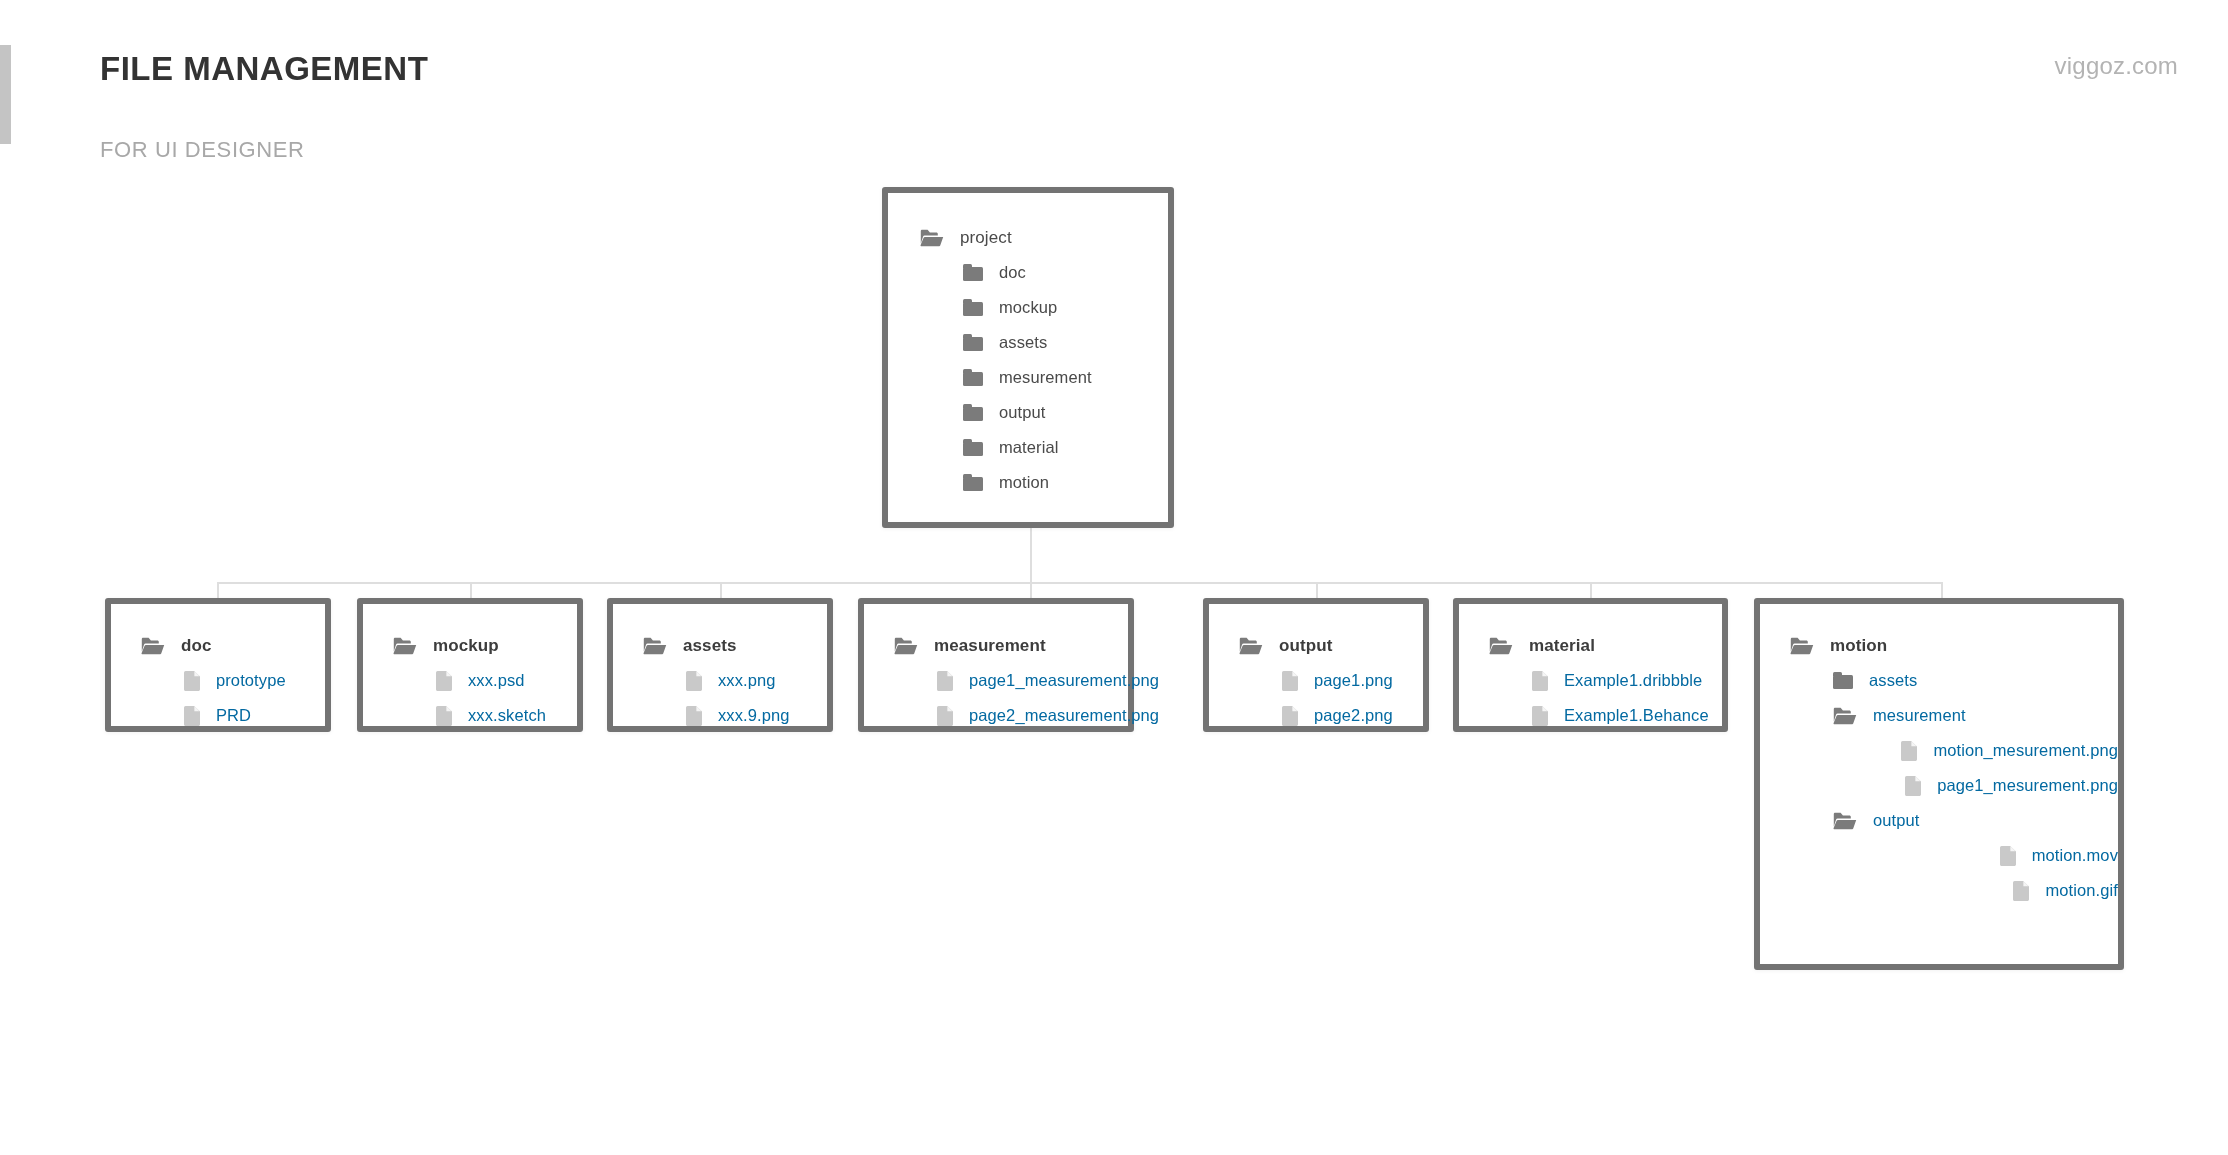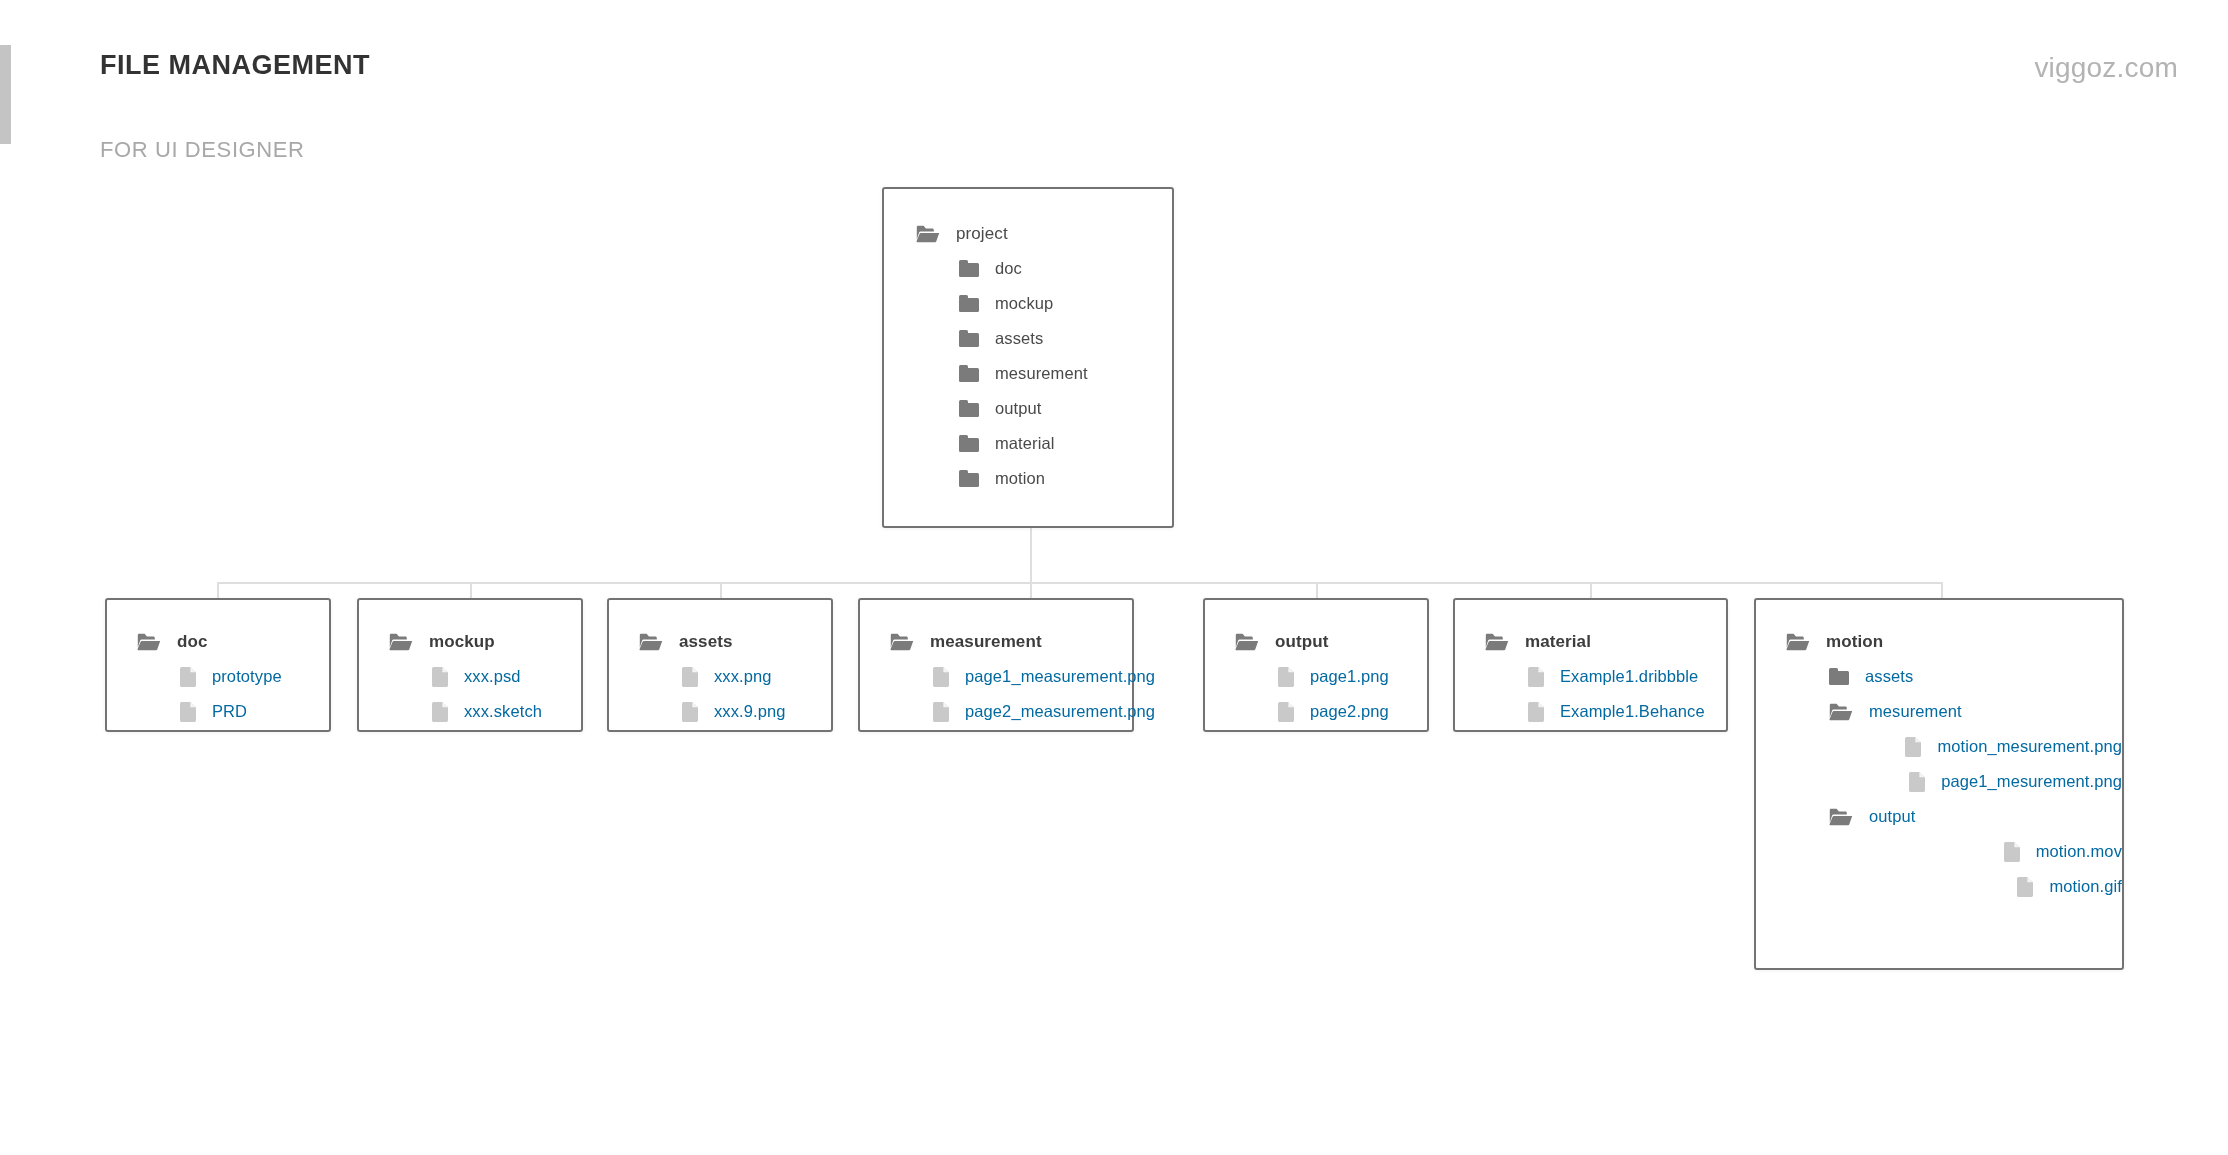--- a/index.html
+++ b/index.html
@@ -14,44 +14,44 @@
   
   .accent-bar {
     position: absolute; left: 0px; top: 45px;
     width: 11px; height: 99px;
     background: #c4c4c4;
   }
 
   
   .page-title {
     position: absolute; left: 100px; top: 50px;
-    font-size: 27px; font-weight: bold; letter-spacing: 0.5px;
+    font-size: 33px; font-weight: bold; letter-spacing: 0.5px;
     color: #333333;
   }
   .page-subtitle {
     position: absolute; left: 100px; top: 113px;
     font-size: 22px; font-weight: normal; letter-spacing: 0.6px;
     color: #a8a8a8;
     margin-top: 24px;
   }
   .watermark {
     position: absolute; right: 50px; top: 52px;
-    font-size: 28px; color: #b3b3b3; letter-spacing: 0.2px;
+    font-size: 24px; color: #b3b3b3; letter-spacing: 0.2px;
   }
 
   
   .conn { position: absolute; background: #dedede; }
   .conn-v { width: 2px; }
   .conn-h { height: 2px; }
 
   
   .card {
     position: absolute;
     background: #ffffff;
-    border: 2px solid #737373;
+    border: 6px solid #737373;
     border-radius: 3px;
     box-shadow: 0 1px 4px rgba(0,0,0,0.055);
   }
 
   .row {
     display: flex; align-items: center;
     height: 35px;
   }
   .row-label {
     font-size: 16.5px;

